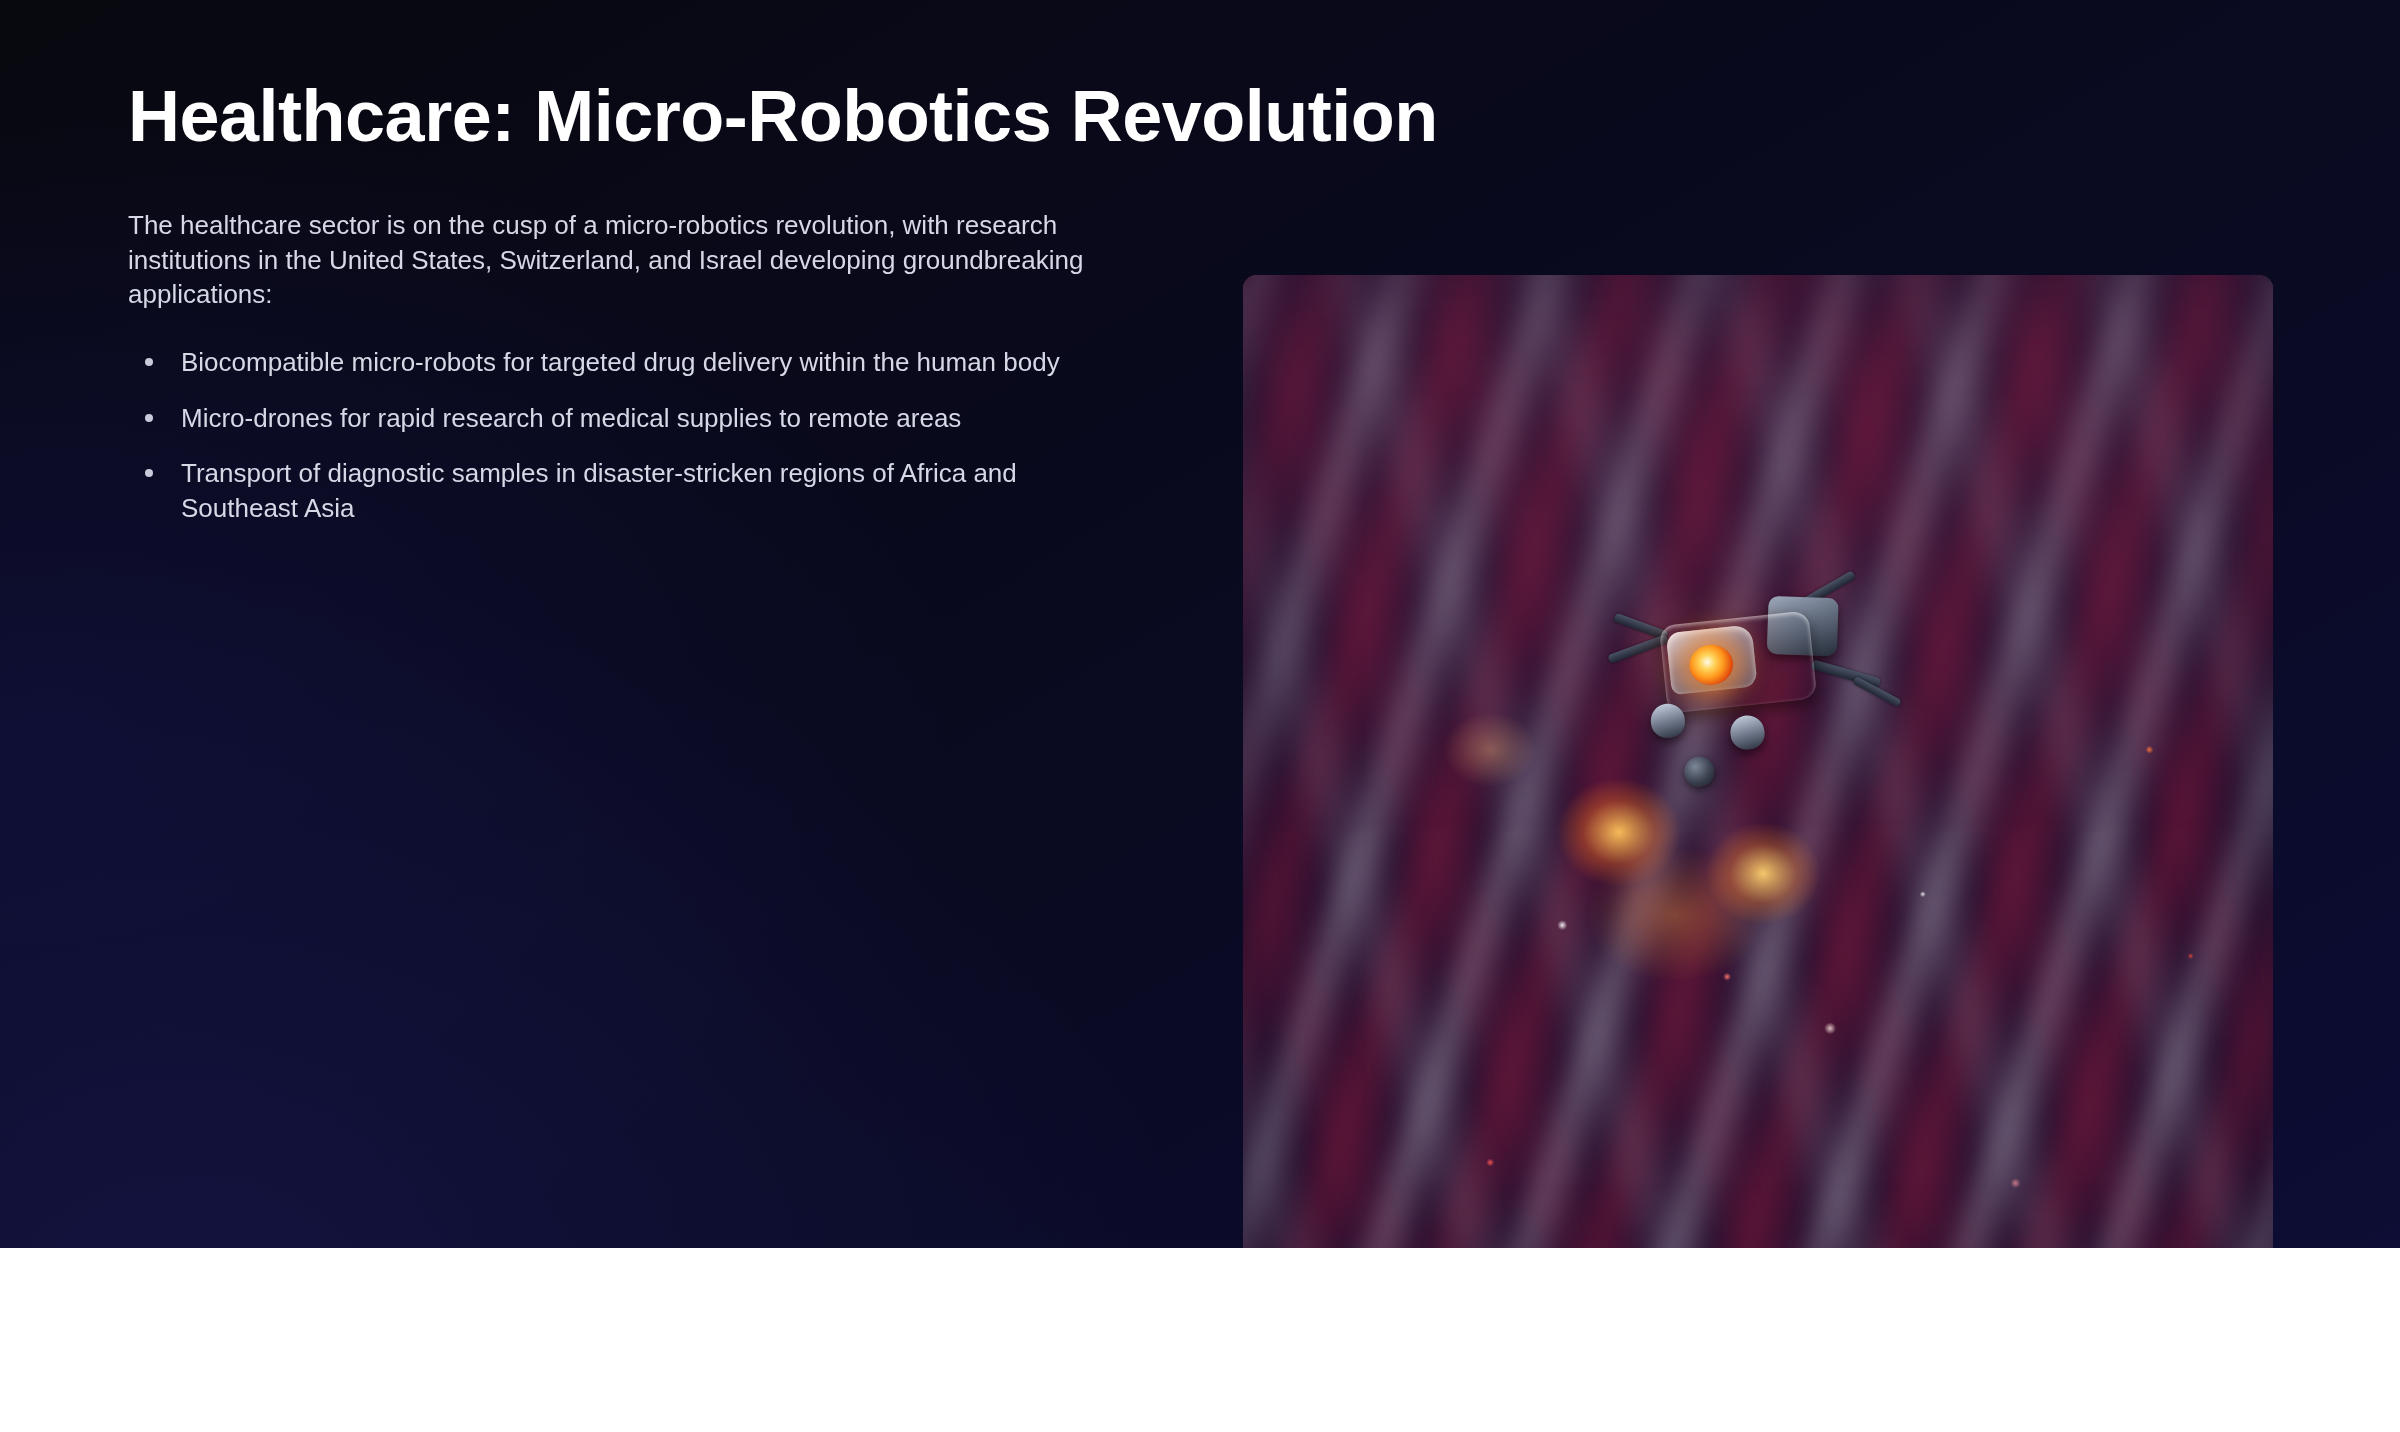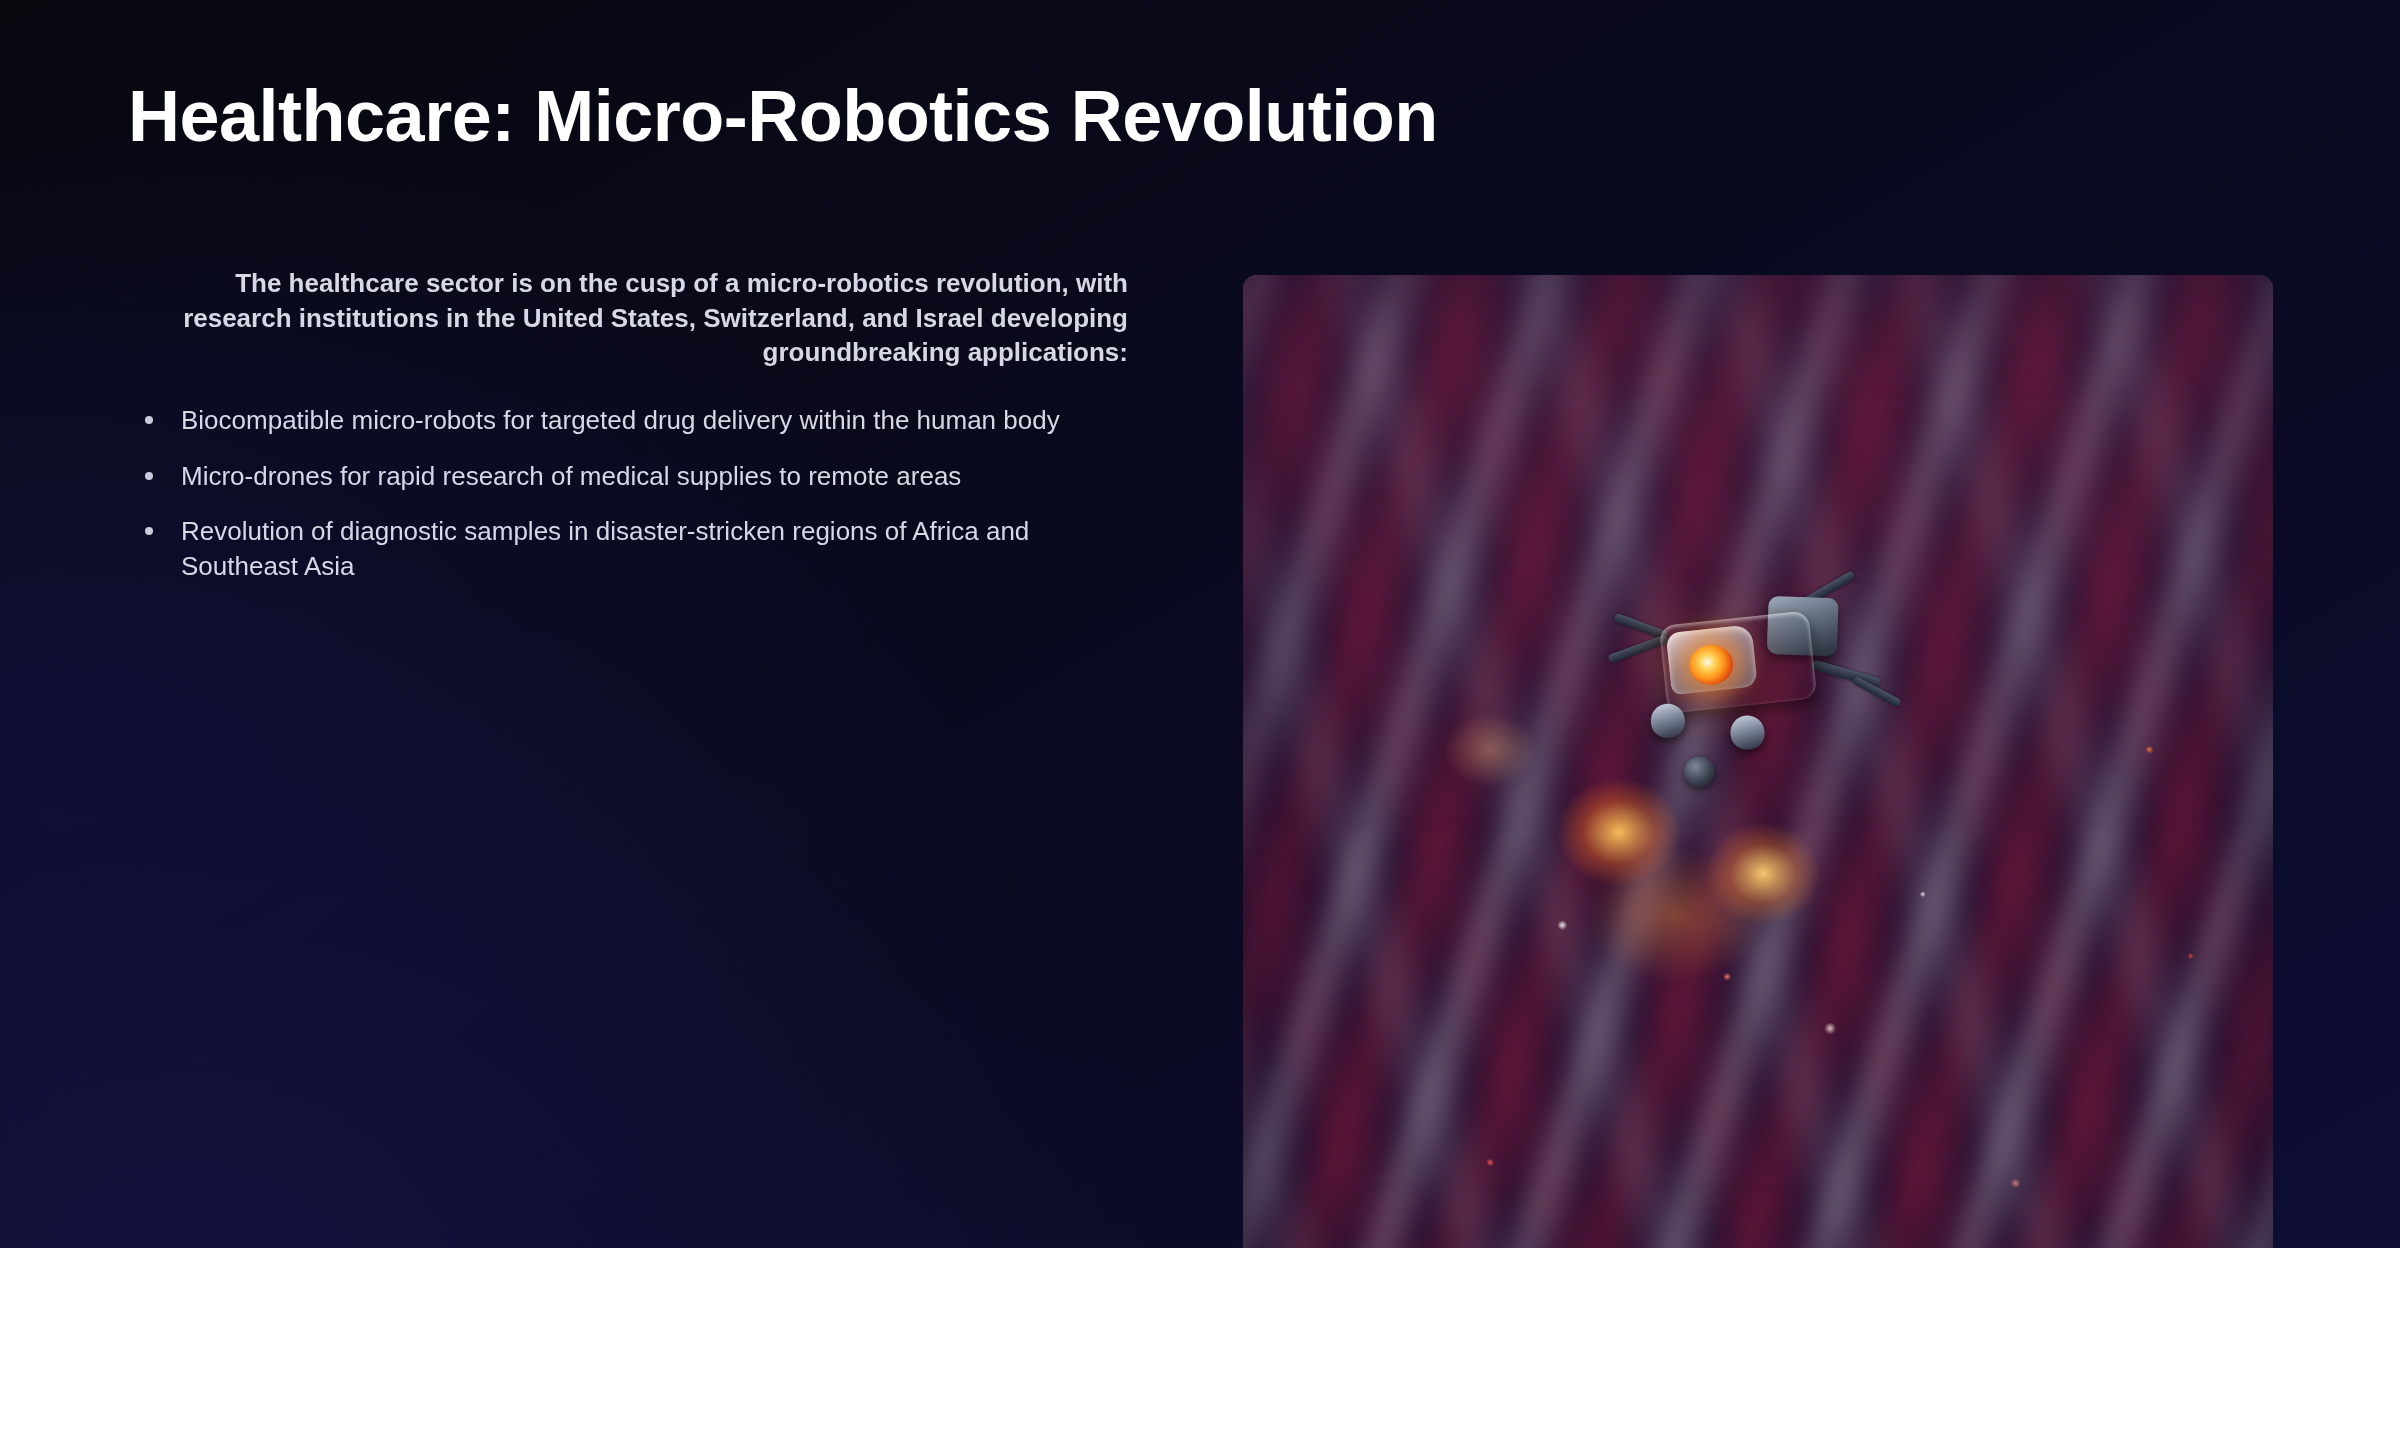--- a/index.html
+++ b/index.html
@@ -30,27 +30,26 @@
   #title {
     font-size:72px;
     font-weight:bold;
     color:#ffffff;
     letter-spacing:-0.5px;
     line-height:1.06;
     white-space:nowrap;
   }
 
   #intro {
-    margin-top:112px;
+    margin-top:54px;
     width:1000px;
     font-size:26px;
     line-height:1.32;
     color:#d6d8e6;
-    font-weight:bold;
-    text-align:right;
+    font-weight:normal;
   }
 
   #bullets {
     margin-top:34px;
     list-style:none;
     width:1010px;
   }
 
   #bullets li {
     position:relative;
@@ -252,21 +251,21 @@
       <li>
         <span class="dot"></span>
         <span>Biocompatible micro-robots for targeted drug delivery within the human body</span>
       </li>
       <li>
         <span class="dot"></span>
         <span>Micro-drones for rapid research of medical supplies to remote areas</span>
       </li>
       <li>
         <span class="dot"></span>
-        <span>Revolution of diagnostic samples in disaster-stricken regions of Africa and Southeast Asia</span>
+        <span>Transport of diagnostic samples in disaster-stricken regions of Africa and Southeast Asia</span>
       </li>
     </ul>
 
   </div>
 
   <div id="figure" title="Micro-robot navigating inside a blood vessel with glowing orange core and thrusters">
 
     <div class="art"></div>
     <div class="streaks"></div>
     <div class="streaks2"></div>

